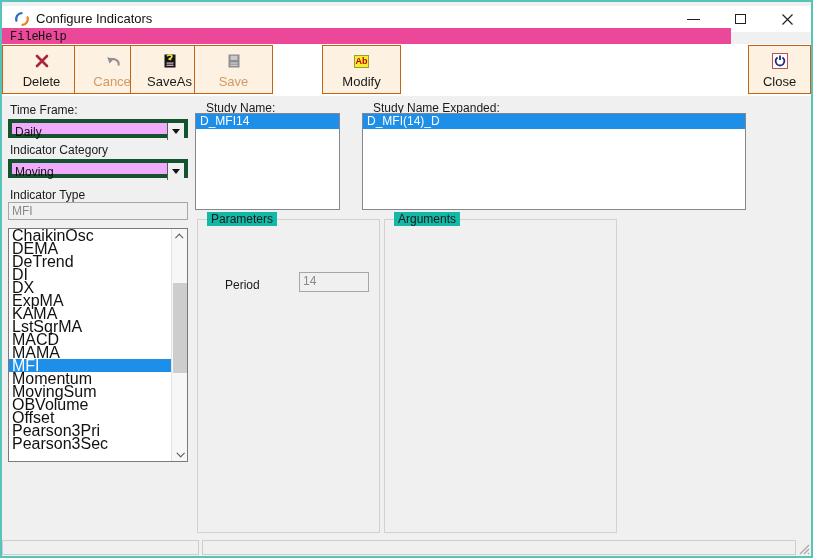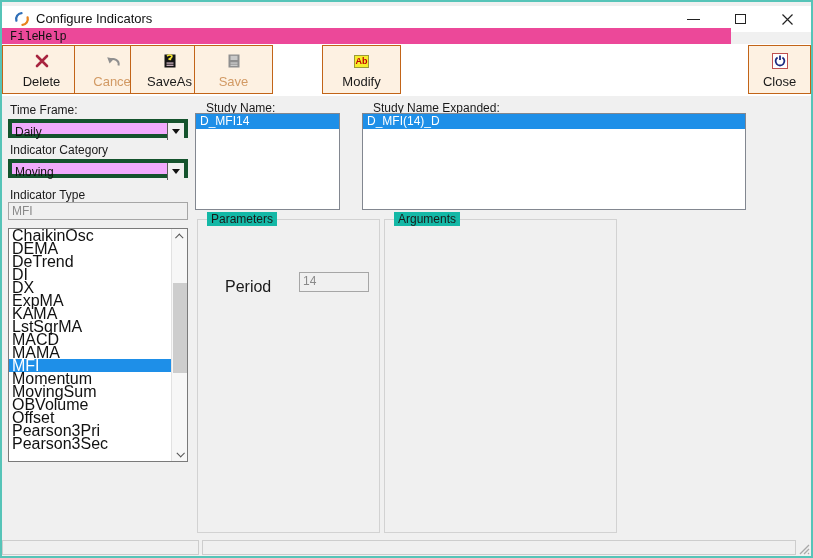--- a/index.html
+++ b/index.html
@@ -62,21 +62,21 @@
   .vthumb { position:absolute; left:1px; top:54px; width:14px; height:90px; background:#cdcdcd; }
   
   .studylist { position:absolute; top:111px; height:97px; background:#fff;
                border:1px solid #828790; overflow:hidden; }
   .studylist .row { height:15px; line-height:15px; font-size:12px; color:#111; padding-left:4px; }
   .studylist .row.selected { background:#1e8fe8; color:#fff; }
   
   .groupbox { position:absolute; top:217px; height:314px; border:1px solid #d2d2d2; }
   .gb-title { position:absolute; top:-8px; left:9px; background:#14b8a6; padding:0 4px;
               font-size:12px; color:#1a1a1a; }
-  .period-label { position:absolute; left:27px; top:58px; font-size:16px; color:#1a1a1a; }
+  .period-label { position:absolute; left:27px; top:58px; font-size:12px; color:#1a1a1a; }
   .out-value { position:absolute; left:13px; top:24px; font-size:12px; color:#1a1a1a; }
   
   .statusbar { position:absolute; left:0; top:537px; width:809px; height:17px; background:#f0f0f0; }
   .sb-panel { position:absolute; top:1px; height:15px; background:#f0f0f0; border:1px solid #cdcdcd; }
   .sb1 { left:0; width:197px; } .sb2 { left:200px; width:594px; }
   .sizegrip { position:absolute; right:1px; bottom:1px; }
 </style>
 </head>
 <body>
 

